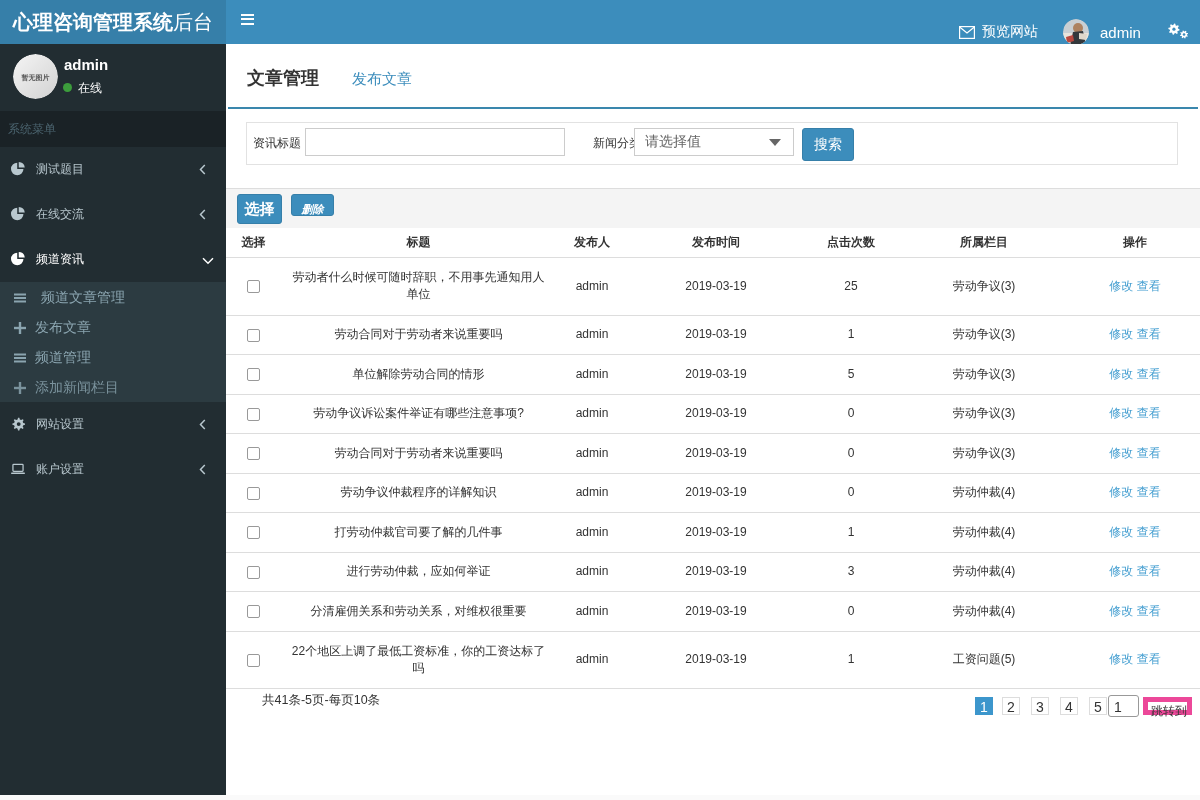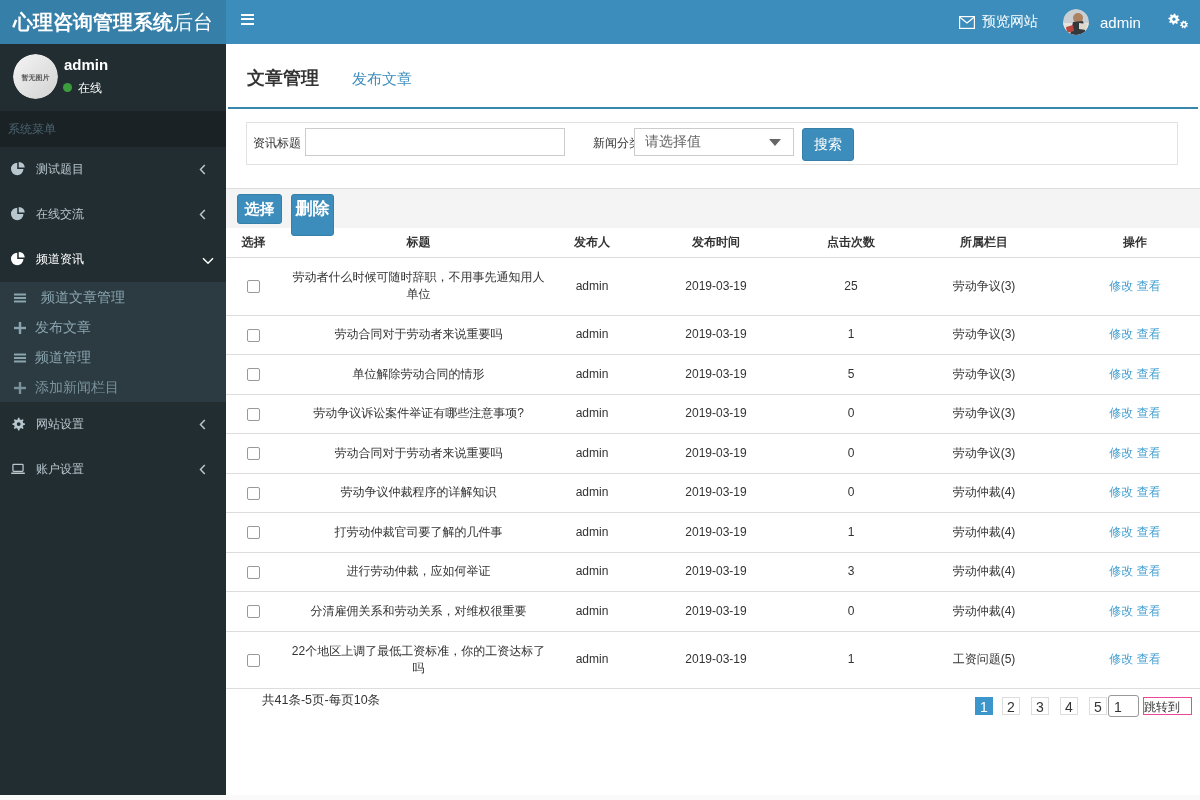--- a/index.html
+++ b/index.html
@@ -6,21 +6,21 @@
 html,body { width:1200px; height:800px; overflow:hidden; background:#fff; }
 body { font-family:"Liberation Sans",sans-serif; font-size:14px; color:#333; position:relative; }
 
 
 .logo { position:absolute; left:0; top:0; width:226px; height:44px; background:#367fa9; color:#fff;
   text-align:center; line-height:44px; font-size:20px; white-space:nowrap; }
 .logo b { font-weight:bold; }
 .navbar { position:absolute; left:226px; top:0; width:974px; height:44px; background:#3c8dbc; color:#fff; }
 .hamburger { position:absolute; left:0; top:0; width:44px; height:44px; }
 .hamburger span { position:absolute; left:15px; width:13px; height:2.2px; background:#fff; }
-.nav-right { position:absolute; left:0; top:0; width:974px; height:44px; }
+.nav-right { position:absolute; left:0; top:10px; width:974px; height:44px; }
 .nav-item { position:absolute; top:0; color:#fff; font-size:14px; display:flex; align-items:center; height:44px; }
 .nav-avatar { width:26px; height:26px; border-radius:50%; margin-right:11px; overflow:hidden; }
 
 
 .sidebar { position:absolute; left:0; top:44px; width:226px; height:751px; background:#222d32; }
 .user-panel { height:67px; padding:10px 0 10px 13px; position:relative; }
 .user-panel .uname { position:absolute; left:64px; top:12px; color:#fff; font-weight:bold; font-size:15px; }
 .user-panel .ustat { position:absolute; left:63px; top:36px; color:#fff; font-size:12px; }
 .dot { display:inline-block; width:9px; height:9px; border-radius:50%; background:#3c9d3c; margin-right:6px; }
 .menu-header { height:36px; line-height:36px; background:#1a2226; color:#4b646f; font-size:12px; padding-left:8px; }
@@ -47,38 +47,38 @@
 .inp-text { position:absolute; left:58px; top:5px; width:260px; height:28px; border:1px solid #ccc; background:#fff; }
 .sel { position:absolute; left:387px; top:5px; width:160px; height:28px; border:1px solid #ccc; background:#fff;
   font-size:14px; color:#666; line-height:25px; padding-left:10px; }
 .sel .tri { position:absolute; right:12px; top:10px; width:0; height:0; border-left:6px solid transparent;
   border-right:6px solid transparent; border-top:7px solid #666; }
 .btn { background:#3c8dbc; color:#fff; border:1px solid #367fa9; border-radius:3px; text-align:center; position:absolute; }
 .btn-search { left:555px; top:5px; width:52px; height:33px; line-height:31px; font-size:14px; }
 
 .toolbar { position:absolute; left:0; top:144px; width:974px; height:40px; background:#f4f4f4; border-top:1px solid #ddd; }
 .btn-sel { left:11px; top:5px; width:45px; height:30px; line-height:28px; font-size:15px; font-weight:bold; }
-.btn-del { left:65px; top:5px; width:43px; height:42px; line-height:28px; font-size:17px; font-weight:bold; }
+.btn-del { left:65px; top:5px; width:43px; height:22px; line-height:28px; font-size:11px; font-weight:bold;font-style:italic; }
 
 table.grid { position:absolute; left:0; top:184px; width:974px; border-collapse:collapse; table-layout:fixed; }
 table.grid th { font-size:12px; font-weight:bold; color:#333; height:29.5px; border-bottom:1px solid #ddd; text-align:center; }
 table.grid td { font-size:12px; color:#333; text-align:center; border-bottom:1px solid #ddd; padding:0 6px; line-height:17px; }
 table.grid tr.r1 td { height:57.5px; }
 table.grid tr.rn td { height:39.5px; }
 table.grid a { color:#459fd1; text-decoration:none; }
 .cb { display:inline-block; width:13px; height:13px; border:1px solid #999; border-radius:2px; background:#fff; vertical-align:middle; }
 
 .pager-info { position:absolute; left:16px; top:648px; font-size:12.5px; color:#333;margin-left:20px; }
 .pager { position:absolute; left:0; top:653px; width:974px; height:24px; font-size:14px; }
 .pager span { position:absolute; display:block; }
 .pg { width:18px; height:18px; line-height:18px; text-align:center; border:1px solid #ddd; background:#fff; color:#333; }
 .pg.act { background:#3c96cc; color:#fff; border-color:#3c96cc; }
 .pg-inp { left:882px; top:-2px; width:31px; height:22px; line-height:22px; border:1px solid #999; border-radius:3px; background:#fff;
   text-align:left; padding-left:5px; font-size:14px; }
-.pg-go { left:917px; top:0; width:49px; height:18px; line-height:18px; text-align:left; border:1px solid #ec4899; background:#fff; font-size:12px; }
+.pg-go { left:917px; top:0; width:49px; height:18px; line-height:18px; text-align:right; border:5px solid #ec4899; background:#fff; font-size:12px; }
 
 .bottom-strip { position:absolute; left:0; top:795px; width:1200px; height:5px; background:#fafafa; }
 </style>
 </head>
 <body>
 
 <div class="logo"><b>心理咨询管理系统</b>后台</div>
 <div class="navbar">
   <div class="hamburger">
     <span style="top:14px;"></span>

